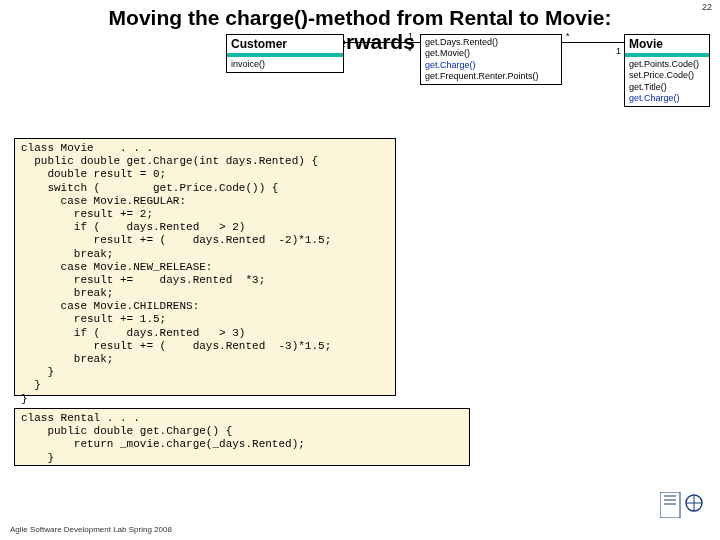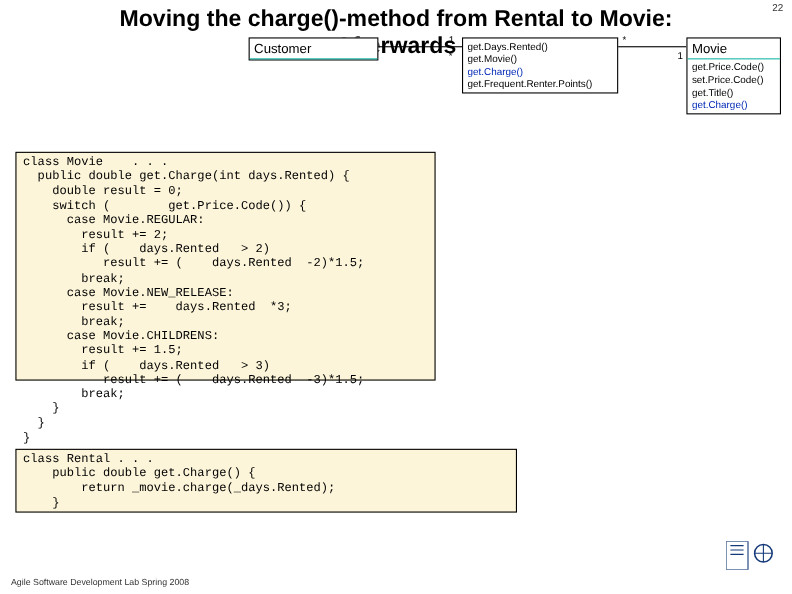--- a/index.html
+++ b/index.html
@@ -34,22 +34,23 @@
     height: 95px;
   }
   .uml-box {
     position: absolute;
     border: 1px solid #000;
     background: #fff;
     font-size: 11px;
   }
   .uml-head {
     padding: 2px 4px;
-    border-bottom: 1px solid #14b8a6;
+    border-bottom: 4px solid #14b8a6;
     font-size: 12px;
+    font-weight: bold;
   }
   .uml-body {
     padding: 2px 4px;
     font-size: 9px;
     line-height: 1.25;
   }
   .uml-body .blue { color: #0028b4; }
   .uml-line {
     position: absolute;
     border-top: 1px solid #000;
@@ -94,20 +95,21 @@
 
 <div class="title">
   <span>Moving the charge()-method from Rental to Movie:</span><br>
   <span>Afterwards</span>
 </div>
 
 <div class="diagram">
 
   <div class="uml-box" style="left:0;top:0;width:118px;">
     <div class="uml-head">Customer</div>
+    <div class="uml-body">invoice()</div>
   </div>
 
   <div class="uml-line" style="left:118px;top:8px;width:76px;"></div>
   <div class="mult" style="left:182px;top:-3px;">1</div>
   <div class="mult" style="left:182px;top:12px;">*</div>
 
   <div class="uml-box" style="left:194px;top:0;width:142px;">
     <div class="uml-body">
       <div>get.Days.Rented()</div>
       <div>get.Movie()</div>
@@ -116,29 +118,29 @@
     </div>
   </div>
 
   <div class="uml-line" style="left:336px;top:8px;width:62px;"></div>
   <div class="mult" style="left:340px;top:-3px;">*</div>
   <div class="mult" style="left:390px;top:12px;">1</div>
 
   <div class="uml-box" style="left:398px;top:0;width:86px;">
     <div class="uml-head">Movie</div>
     <div class="uml-body">
-      <div>get.Price.Code()</div>
+      <div>get.Points.Code()</div>
       <div>set.Price.Code()</div>
       <div>get.Title()</div>
       <div class="blue">get.Charge()</div>
     </div>
   </div>
 </div>
 
-<div class="code-block" style="left:14px;top:138px;width:382px;height:208px;">class Movie    . . .
+<div class="code-block" style="left:14px;top:138px;width:382px;height:258px;">class Movie    . . .
   public double get.Charge(int days.Rented) {
     double result = 0;
     switch (        get.Price.Code()) {
       case Movie.REGULAR:
         result += 2;
         if (    days.Rented   &gt; 2)
            result += (    days.Rented  -2)*1.5;
         break;
       case Movie.NEW_RELEASE:
         result +=    days.Rented  *3;

